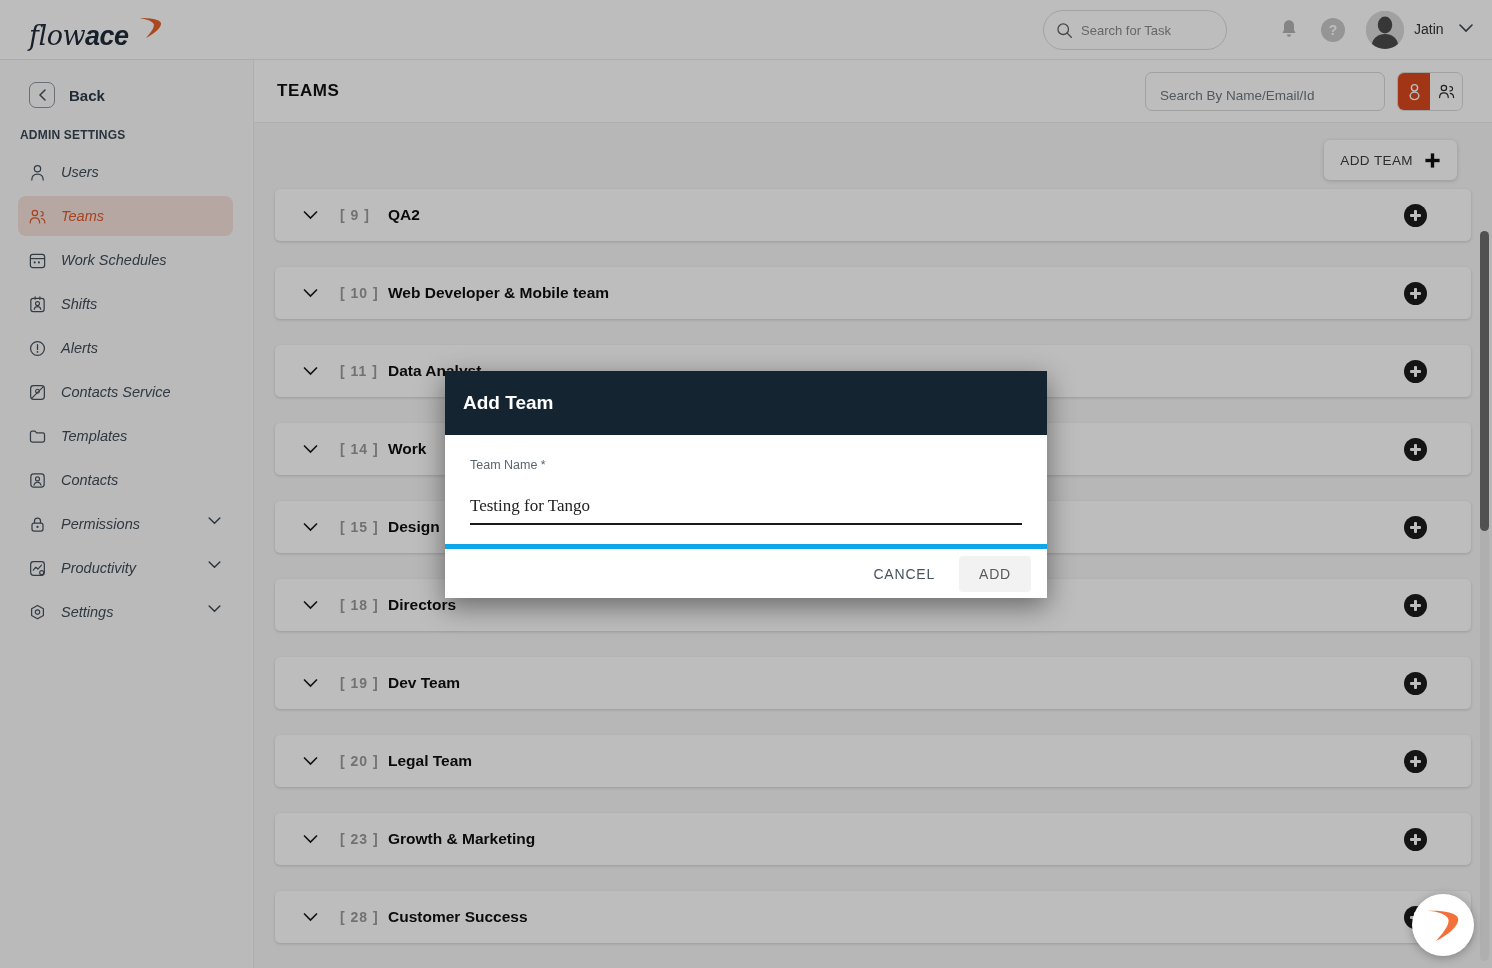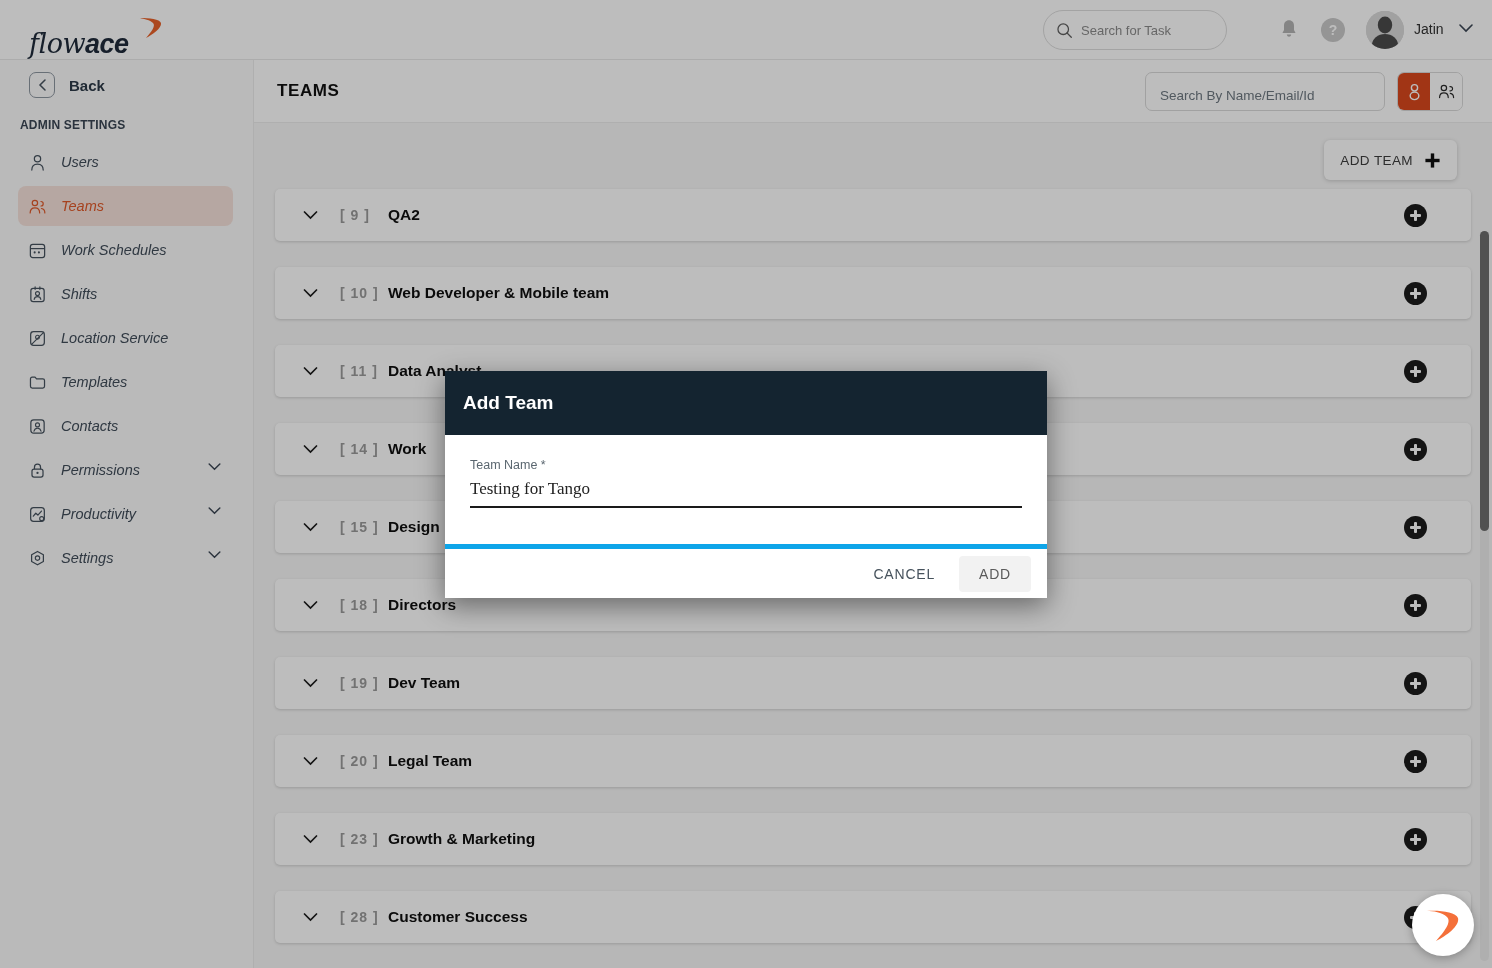--- a/index.html
+++ b/index.html
@@ -22,21 +22,21 @@
   
   .topbar {
     position: absolute; top: 0; left: 0; width: 1492px; height: 60px;
     background: #ffffff; border-bottom: 1px solid #e8e8e8;
     display: flex; align-items: center; z-index: 20;
   }
   .logo { position: absolute; left: 27px; top: 9px; width: 136px; height: 42px; }
   .logo-text {
     font-family: "DejaVu Serif", serif;
     font-style: italic; font-size: 27px; color: #1f2b3a; letter-spacing: -0.5px;
-    position: absolute; left: 2px; top: 19px;
+    position: absolute; left: 2px; top: 11px;
   }
   .logo-text b { font-family: "Liberation Sans", sans-serif; font-weight: 800; font-style: italic; }
   .logo-swoosh { position: absolute; left: 112px; top: 8px; }
 
   .task-search {
     position: absolute; left: 1043px; top: 10px; width: 184px; height: 40px;
     border: 1px solid #dcdcdc; border-radius: 20px; background: #fff;
     display: flex; align-items: center; padding: 0 12px; gap: 8px;
   }
   .task-search input {
@@ -63,21 +63,21 @@
   }
   .user-caret { position: absolute; left: 1459px; top: 24px; }
 
   
   .sidebar {
     position: absolute; left: 0; top: 60px; width: 254px; height: 908px;
     background: #fbfbfb; border-right: 1px solid #ececec; z-index: 10;
   }
   .back-row {
     display: flex; align-items: center; gap: 14px;
-    margin: 12px 0 0 29px;
+    margin: 22px 0 0 29px;
   }
   .back-box {
     width: 26px; height: 26px; border: 1px solid #8d96a0; border-radius: 7px;
     display: flex; align-items: center; justify-content: center;
   }
   .back-label { font-size: 15px; font-weight: bold; color: #2d3a48; }
   .section-label {
     margin: 20px 0 0 20px; font-size: 12px; font-weight: bold;
     color: #3a4654; letter-spacing: 0.2px;
   }
@@ -180,21 +180,21 @@
     position: absolute; left: 445px; top: 371px; width: 602px; height: 227px;
     background: #fff; box-shadow: 0 8px 26px rgba(0,0,0,0.45);
     z-index: 900; display: flex; flex-direction: column;
   }
   .modal-head {
     height: 64px; background: #142430; display: flex; align-items: center;
     padding-left: 18px;
   }
   .modal-title { color: #fff; font-size: 19px; font-weight: bold; }
   .modal-body { flex: 1; padding: 23px 25px 0 25px; }
-  .field-label { font-size: 12.5px; color: #5b6770; margin-bottom: 4px; }
+  .field-label { font-size: 12.5px; color: #5b6770; margin-bottom: 21px; }
   .field-input {
     width: 100%; border: none; outline: none; border-bottom: 2px solid #1a1a1a;
     font-size: 17px; color: #232323; padding: 3px 0 7px 0;
     font-family: Liberation Serif, serif; background: transparent;
   }
   .modal-foot {
     height: 54px; border-top: 5px solid #0ea5e9;
     display: flex; align-items: center; justify-content: flex-end;
     padding-right: 16px; gap: 12px;
   }
@@ -300,28 +300,36 @@
         <svg class="ic" viewBox="0 0 20 20">
           <rect x="3" y="3.5" width="14" height="14" rx="2.5" fill="none" stroke="#47535f" stroke-width="1.3"></rect>
           <circle cx="10" cy="9" r="2.1" fill="none" stroke="#47535f" stroke-width="1.2"></circle>
           <path d="M6.5 15.2 C6.9 13.1 8.3 12.3 10 12.3 C11.7 12.3 13.1 13.1 13.5 15.2" fill="none" stroke="#47535f" stroke-width="1.2" stroke-linecap="round"></path>
           <line x1="7.5" y1="2" x2="7.5" y2="4.5" stroke="#47535f" stroke-width="1.3" stroke-linecap="round"></line>
           <line x1="12.5" y1="2" x2="12.5" y2="4.5" stroke="#47535f" stroke-width="1.3" stroke-linecap="round"></line>
         </svg>
         <span>Shifts</span>
       </div>
 
+      <div class="nav-item">
+        <svg class="ic" viewBox="0 0 20 20">
+          <circle cx="10" cy="10" r="7.3" fill="none" stroke="#47535f" stroke-width="1.3"></circle>
+          <line x1="10" y1="6" x2="10" y2="11" stroke="#47535f" stroke-width="1.4" stroke-linecap="round"></line>
+          <circle cx="10" cy="13.6" r="0.95" fill="#47535f"></circle>
+        </svg>
+        <span>Alerts</span>
+      </div>
 
       <div class="nav-item">
         <svg class="ic" viewBox="0 0 20 20">
           <rect x="2.8" y="2.8" width="14.4" height="14.4" rx="3" fill="none" stroke="#47535f" stroke-width="1.3"></rect>
           <circle cx="10" cy="8.6" r="2" fill="none" stroke="#47535f" stroke-width="1.2"></circle>
           <line x1="3.5" y1="16.5" x2="16.5" y2="3.5" stroke="#47535f" stroke-width="1.2"></line>
         </svg>
-        <span>Location Service</span>
+        <span>Contacts Service</span>
       </div>
 
       <div class="nav-item">
         <svg class="ic" viewBox="0 0 20 20">
           <path d="M2.6 6.2 C2.6 5.1 3.3 4.4 4.4 4.4 H7.4 L9 6.2 H15.6 C16.7 6.2 17.4 6.9 17.4 8 V14 C17.4 15.1 16.7 15.8 15.6 15.8 H4.4 C3.3 15.8 2.6 15.1 2.6 14 Z" fill="none" stroke="#47535f" stroke-width="1.3" stroke-linejoin="round"></path>
         </svg>
         <span>Templates</span>
       </div>
 
       <div class="nav-item">

